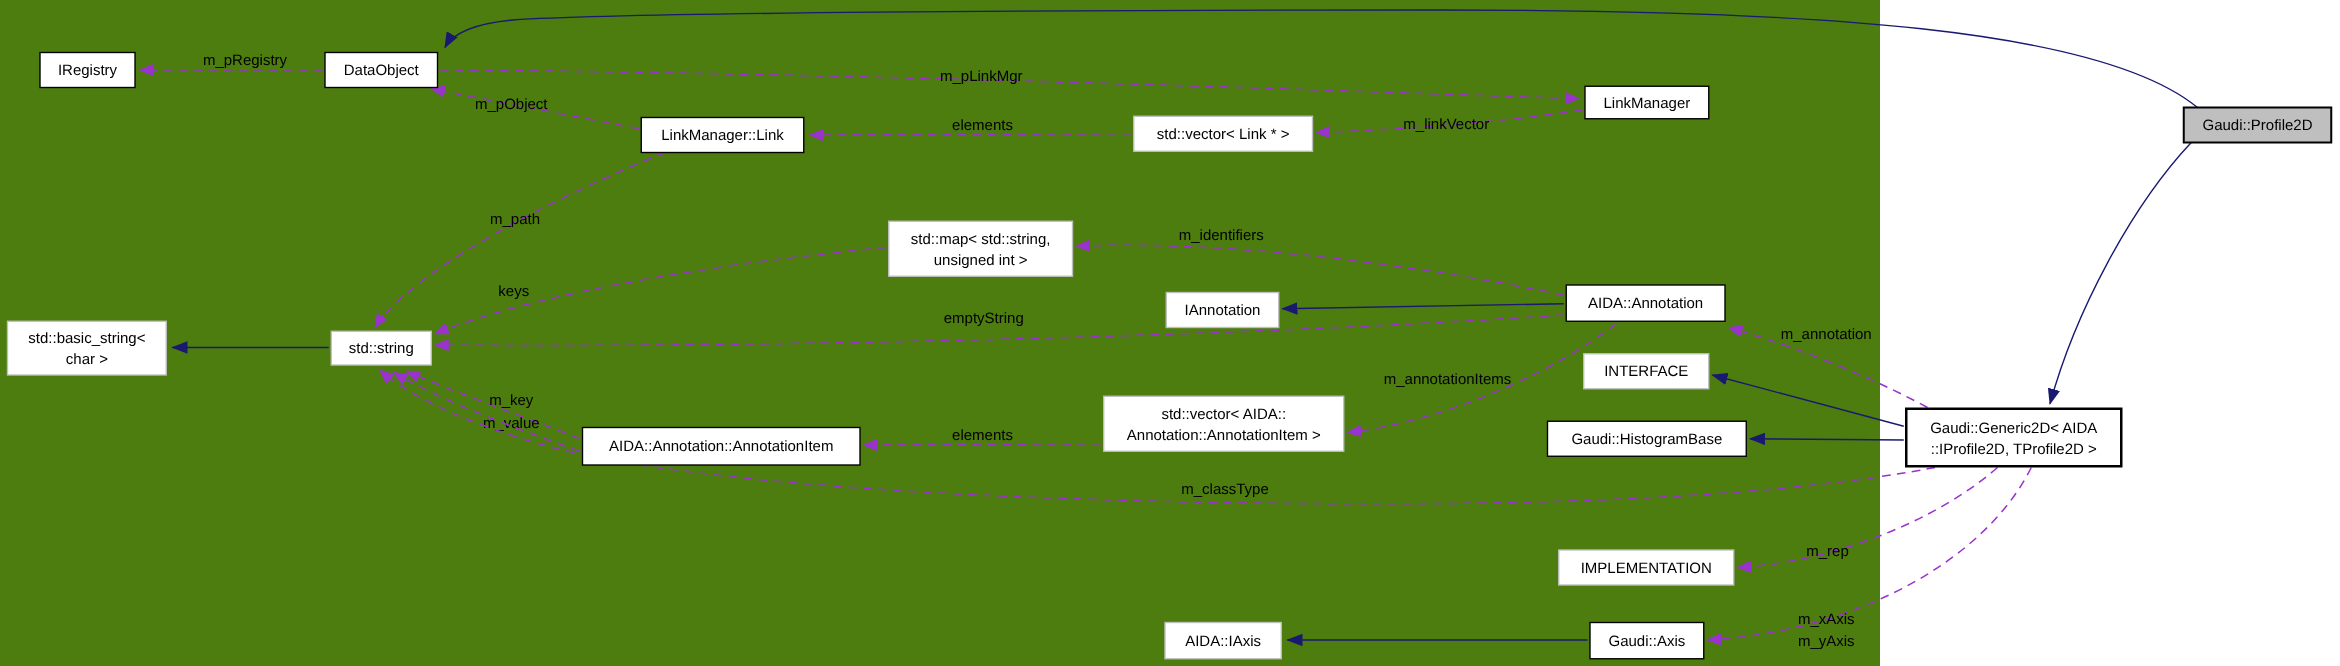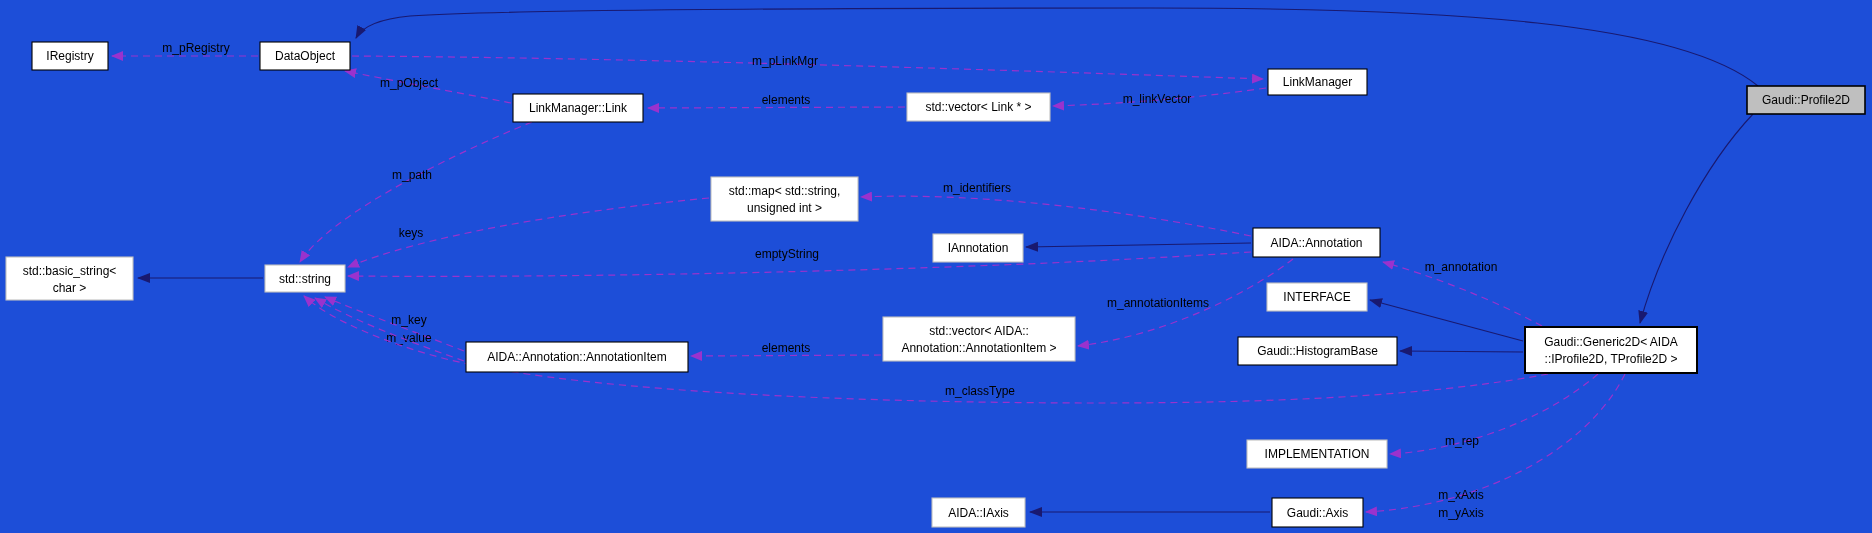--- a/index.html
+++ b/index.html
@@ -1,20 +1,20 @@
 <!DOCTYPE html>
 <html><head>
 <meta charset="utf-8">
 <style>
   html, body { margin: 0; padding: 0; background: #ffffff; }
   #canvas-wrap {
     position: relative;
-    width: 1872px;
+    width: 1504px;
     height: 533px;
-    background: #1d4ed8;
+    background: #4d7c0f;
     font-family: "Liberation Sans", sans-serif;
   }
   svg text {
     font-family: "Liberation Sans", sans-serif;
     font-size: 12px;
     fill: #000000;
   }
 </style>
 </head>
 <body>

